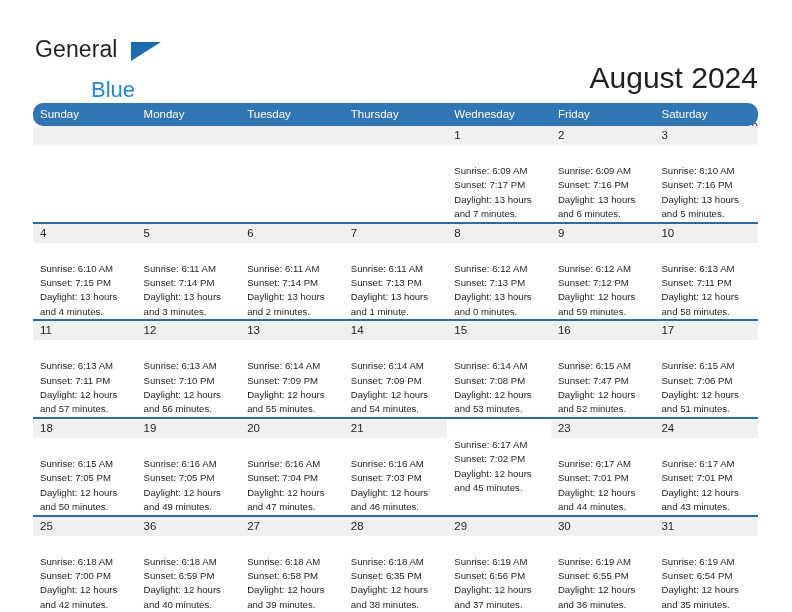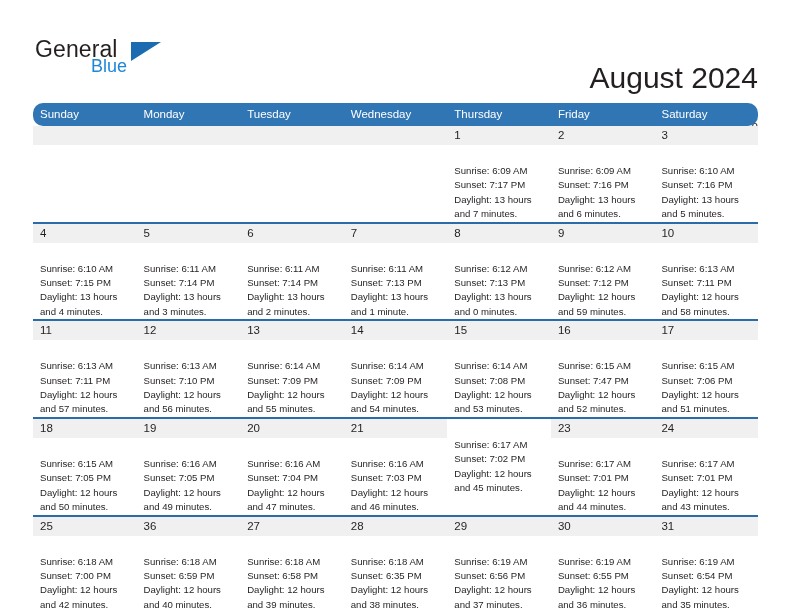--- a/index.html
+++ b/index.html
@@ -52,22 +52,22 @@
     left: 98px;
     top: 14px;
     width: 0;
     height: 0;
     border-left: 30px solid #1a6bb0;
     border-bottom: 19px solid transparent;
   }
   .brand-blue {
     position: absolute;
     left: 58px;
-    top: 28px;
-    font-size: 18px;
+    top: 49px;
+    font-size: 22px;
     color: #1f87d8;
     font-family: "Liberation Sans", sans-serif;
   }
 
   .title-block {
     position: absolute;
     right: 0;
     top: 0;
     text-align: right;
   }
@@ -168,22 +168,22 @@
     </div>
 
   </div>
 
   <div class="calendar">
 
     <div class="weekday-row">
       <div class="weekday-cell">Sunday</div>
       <div class="weekday-cell">Monday</div>
       <div class="weekday-cell">Tuesday</div>
+      <div class="weekday-cell">Thursday</div>
       <div class="weekday-cell">Wednesday</div>
-      <div class="weekday-cell">Thursday</div>
       <div class="weekday-cell">Friday</div>
       <div class="weekday-cell">Saturday</div>
     </div>
 
     <div id="weeks-container">
         <div class="week">
           <div class="day-cell empty">
             <div class="day-number-band"></div>
             <div class="day-body">
               <div class="day-line"></div>

